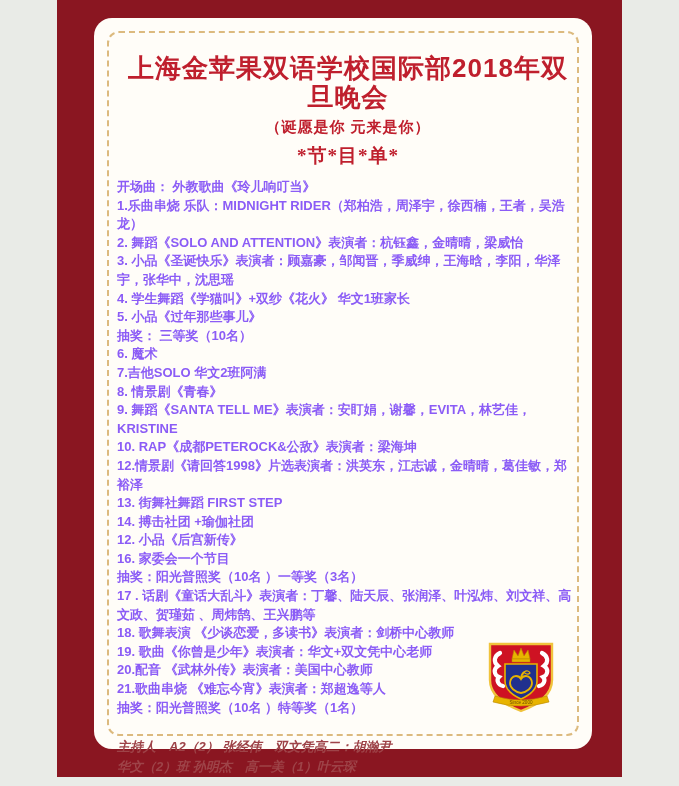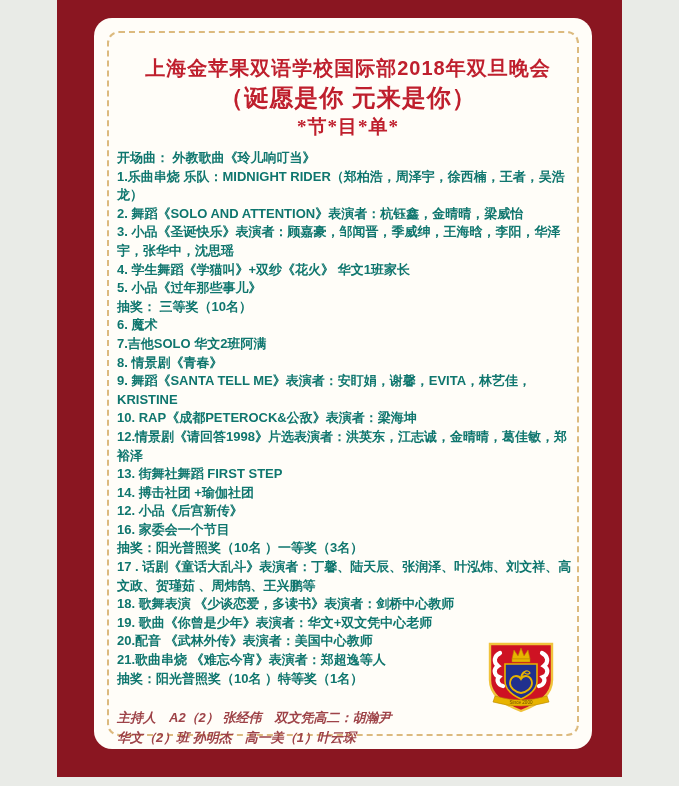--- a/index.html
+++ b/index.html
@@ -23,28 +23,28 @@
     border:2px dashed #dcba7e;border-radius:12px;
     pointer-events:none;
   }
   .content{
     position:absolute;left:23px;top:36px;width:462px;
   }
   .title-line{
     text-align:center;font-weight:bold;color:#bf1f2d;
     line-height:29px;letter-spacing:1px;
   }
-  .title-1{font-size:20px;}
-  .title-2{font-size:24px;}
+  .title-1{font-size:26px;}
+  .title-2{font-size:15px;}
   .title-3{font-size:19px;font-family:Liberation Serif, serif;}
   .program{
     list-style:none;margin:8px 0 0 0;padding:0;
   }
   .program li{
-    font-size:13px;font-weight:600;color:#0f766e;line-height:18.6px;
+    font-size:13px;font-weight:600;color:#8b5cf6;line-height:18.6px;
   }
   .hosts{margin-top:20px;}
   .hosts div{
     font-size:13px;font-weight:600;color:#9e4348;line-height:20px;font-style:italic;
   }
   .crest{
     position:absolute;left:390px;top:621px;width:74px;height:76px;
   }
 </style>
 </head>

